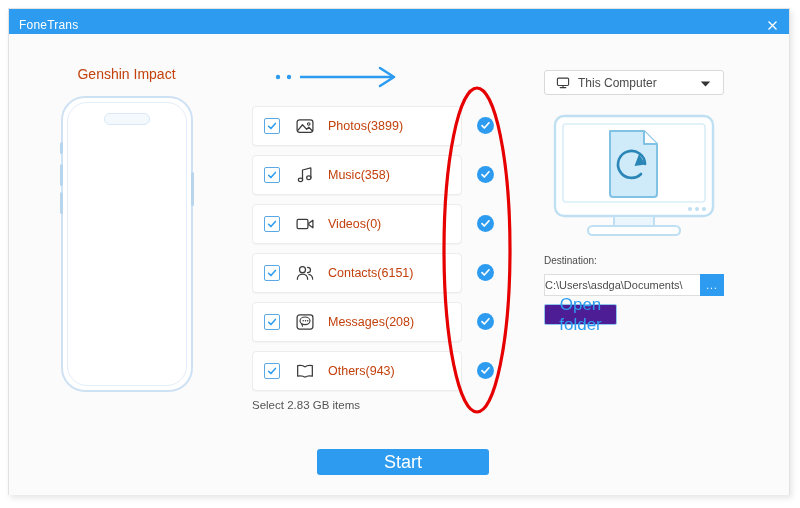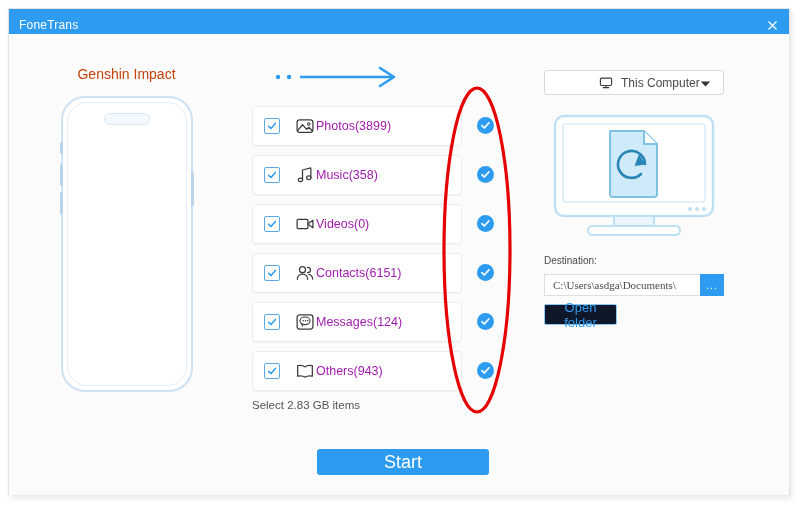--- a/index.html
+++ b/index.html
@@ -169,22 +169,23 @@
   .cat-icon {
     margin-left: 14px;
     width: 22px;
     height: 22px;
     display: flex;
     align-items: center;
     justify-content: center;
     flex: none;
   }
   .cat-label {
+    margin-left: 12px;
     font-size: 12.5px;
-    color: #a21caf;
+    color: #c2410c;
     white-space: nowrap;
   }
   .cat-status {
     position: absolute;
     left: 233px;
     width: 17px;
     height: 17px;
     border-radius: 50%;
     background: #2d9cf0;
     display: flex;
@@ -239,21 +240,20 @@
     top: 36px;
     width: 180px;
     height: 25px;
     background: #ffffff;
     border: 1px solid #d9d9d9;
     border-radius: 3px;
     box-sizing: border-box;
     display: flex;
     align-items: center;
     cursor: pointer;
-    padding-left: 43px;
   }
   .target-select .mon-ico { margin-left: 11px; display:flex; }
   .target-select .sel-label {
     margin-left: 8px;
     font-size: 12px;
     color: #4a4a4a;
     white-space: nowrap;
   }
   .target-select .caret { margin-left: auto; margin-right: 12px; }
 
@@ -281,22 +281,22 @@
   }
   .dest-input {
     flex: 1;
     height: 22px;
     border: 1px solid #dedede;
     border-right: none;
     background: #ffffff;
     box-sizing: border-box;
     font-size: 11px;
     color: #4a4a4a;
-    padding-left: 8px;
-    font-family: Liberation Serif, serif;
+    padding-left: 0;
+    font-family: Liberation Sans, sans-serif;
     outline: none;
   }
   .dest-browse {
     width: 24px;
     height: 22px;
     background: #2d9cf0;
     border: none;
     color: #ffffff;
     font-size: 10px;
     letter-spacing: 1px;
@@ -307,23 +307,23 @@
     font-family: "Liberation Sans", sans-serif;
   }
   .open-folder {
     position: absolute;
     left: 10px;
     top: 270px;
     width: 73px;
     height: 21px;
     border: 1px solid #8fc7ee;
     border-radius: 2px;
-    background: #0f172a;
+    background: #4c1d95;
     color: #2d9cf0;
-    font-size: 13px;
+    font-size: 17px;
     display: flex;
     align-items: center;
     justify-content: center;
     cursor: pointer;
     font-family: "Liberation Sans", sans-serif;
   }
 
   
   .annotation {
     position: absolute;
@@ -449,21 +449,21 @@
           <span class="cat-icon">
             <svg width="20" height="20" viewBox="0 0 24 24">
               <rect x="2.5" y="3.5" width="19" height="17" rx="3" stroke="#3b3b3b" stroke-width="1.5" fill="none"></rect>
               <ellipse cx="12" cy="10.6" rx="6" ry="4.6" stroke="#3b3b3b" stroke-width="1.4" fill="none"></ellipse>
               <path d="M9 17 L8 13.8" stroke="#3b3b3b" stroke-width="1.4" fill="none" stroke-linecap="round"></path>
               <circle cx="9.8" cy="10.6" r="0.9" fill="#3b3b3b"></circle>
               <circle cx="12.6" cy="10.6" r="0.9" fill="#3b3b3b"></circle>
               <circle cx="15.2" cy="10.6" r="0.9" fill="#3b3b3b"></circle>
             </svg>
           </span>
-          <span class="cat-label">Messages(124)</span>
+          <span class="cat-label">Messages(208)</span>
         </div>
 
         <div class="cat-row">
           <span class="cat-check">
             <svg width="10" height="10" viewBox="0 0 10 10">
               <path d="M1.6 5.2 L3.9 7.6 L8.4 2.4" stroke="#2d9cf0" stroke-width="1.5" fill="none" stroke-linecap="round" stroke-linejoin="round"></path>
             </svg>
           </span>
           <span class="cat-icon">
             <svg width="20" height="20" viewBox="0 0 24 24">

